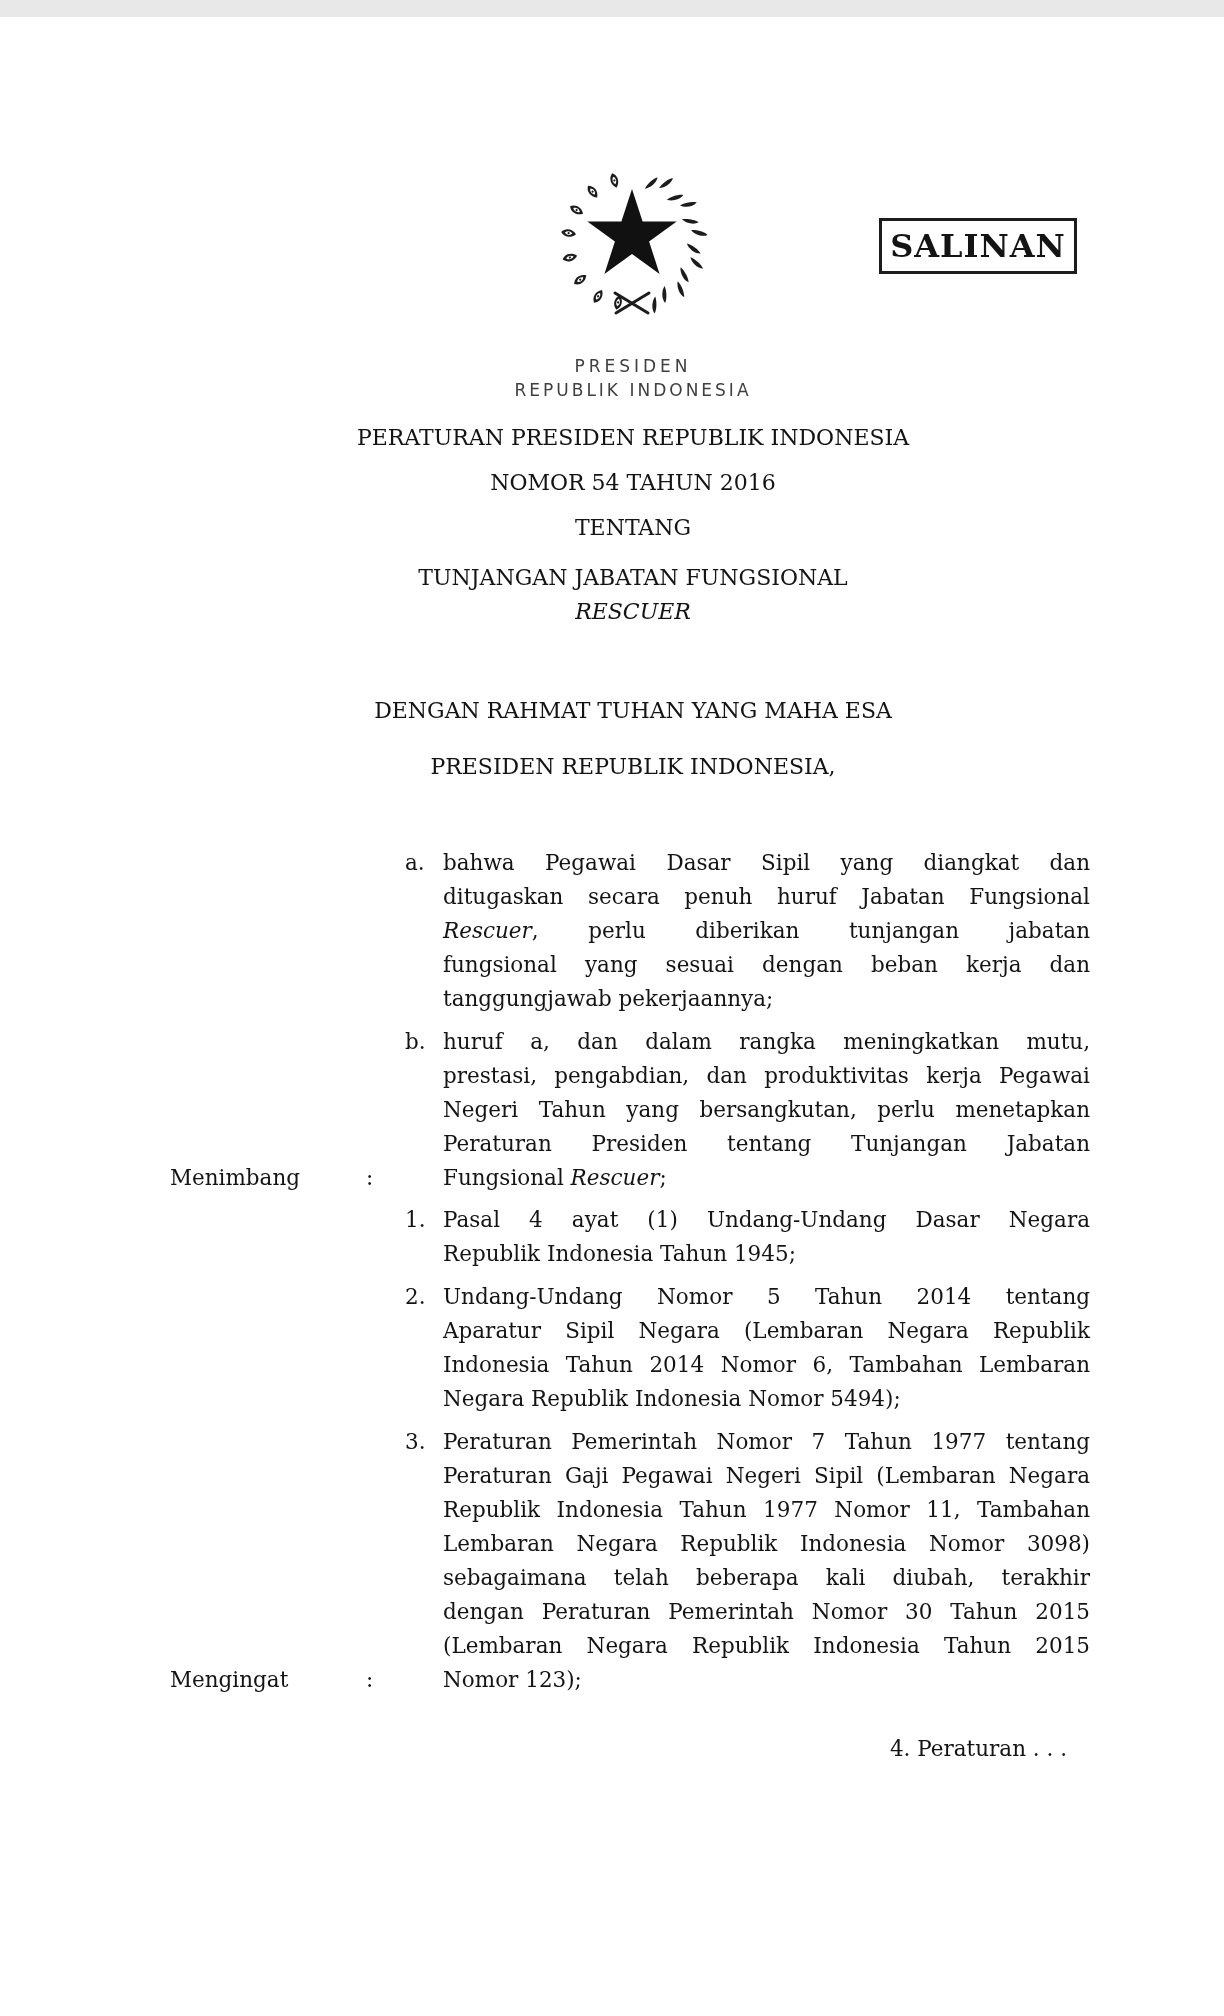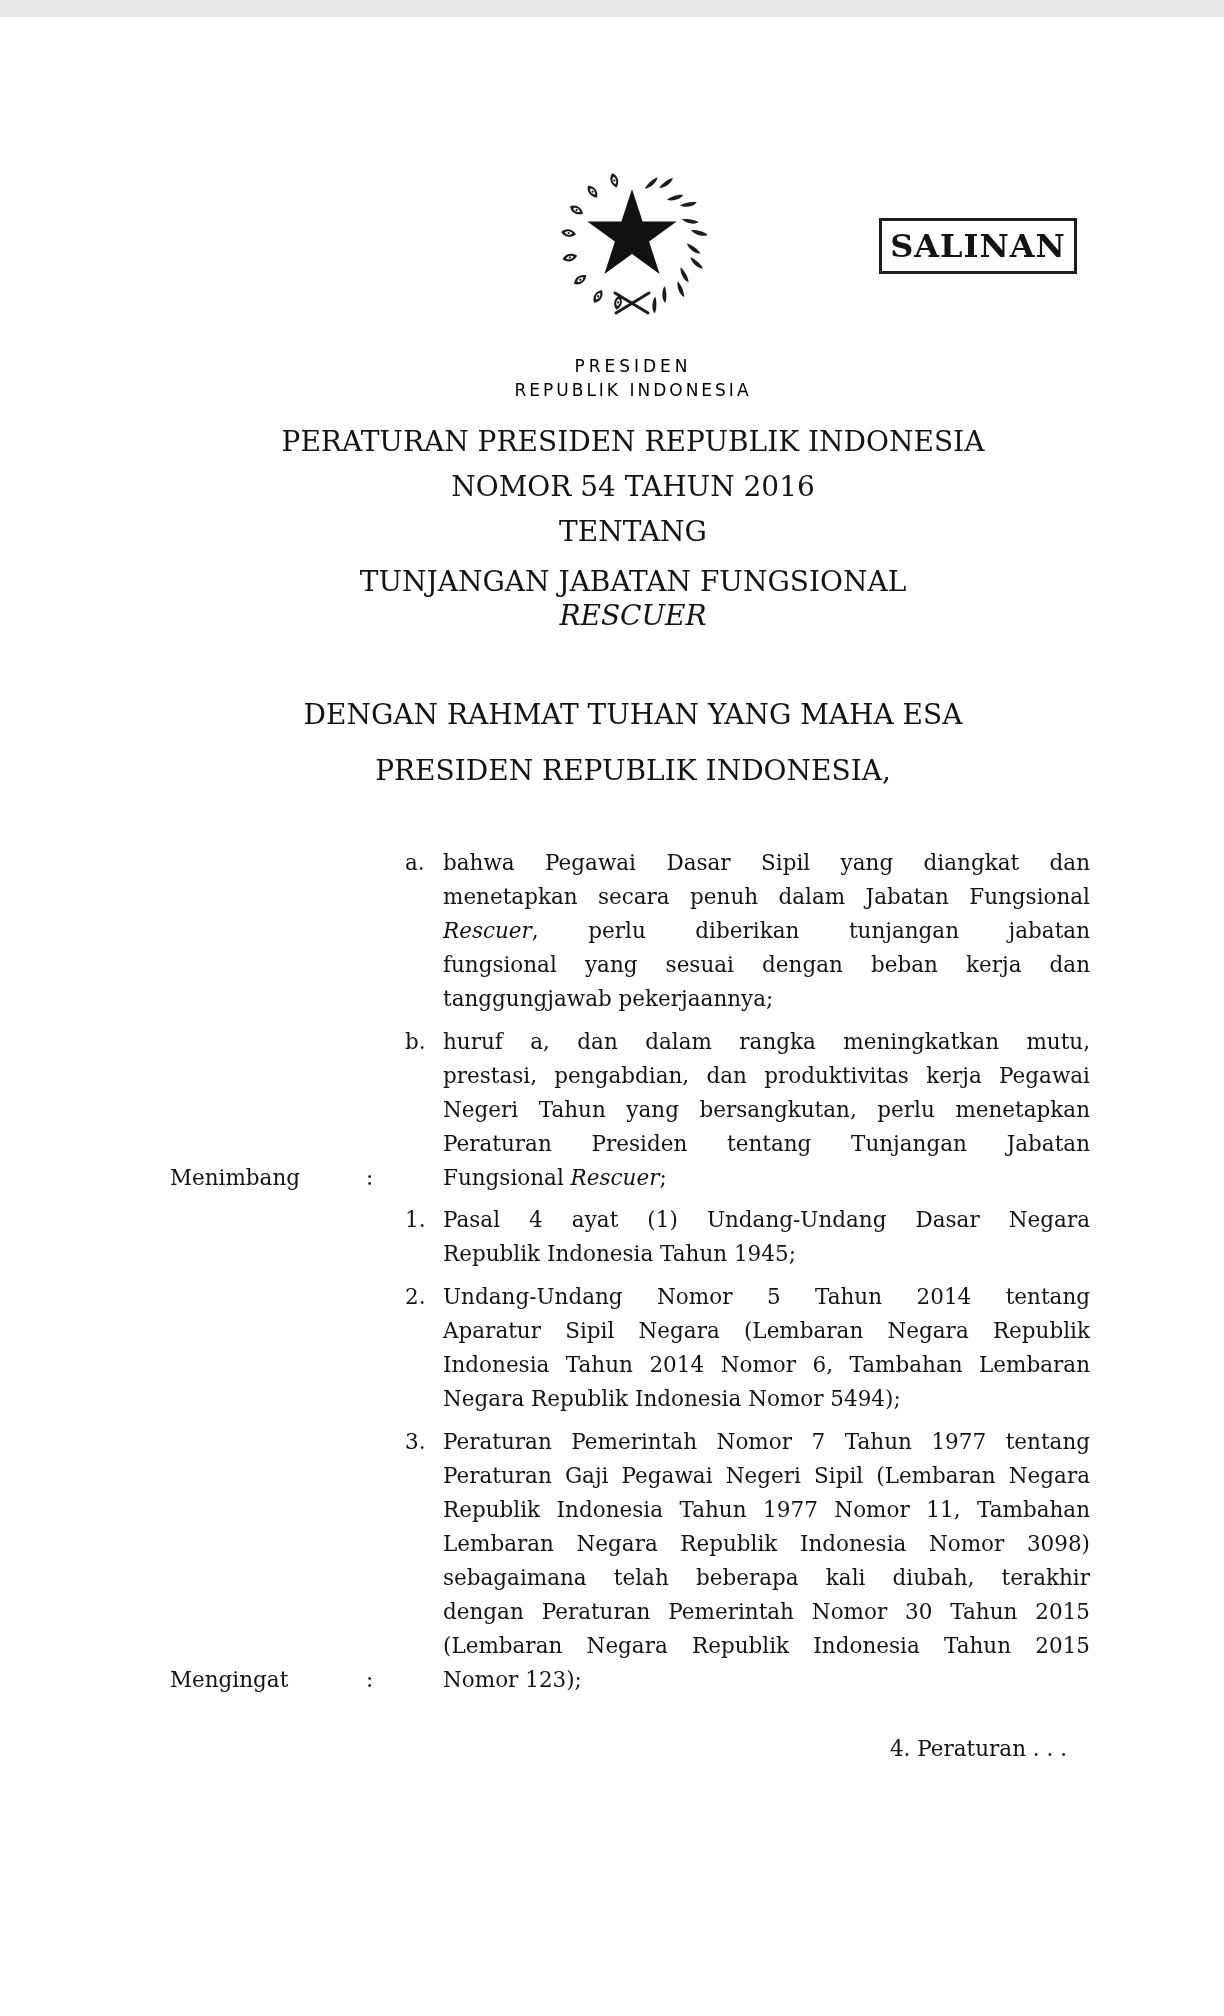--- a/index.html
+++ b/index.html
@@ -20,27 +20,27 @@
   .stamp {
     position:absolute; left:879px; top:201px; width:198px; height:56px;
     border:3px solid #1c1c1c; box-sizing:border-box;
     display:flex; align-items:center; justify-content:center;
     font-weight:bold; font-size:32px; letter-spacing:1px;
   }
 
   
   .center-line {
     position:absolute; left:633px; transform:translateX(-50%);
-    white-space:nowrap; font-size:28px;
+    white-space:nowrap; font-size:22px;
   }
   .letterhead-line {
     position:absolute; left:633px; transform:translateX(-50%);
     white-space:nowrap;
     font-family:"DejaVu Sans","Liberation Sans",sans-serif;
-    font-size:17px; color:#000000; font-weight:400;
+    font-size:17px; color:#404040; font-weight:400;
   }
   #lh1 { top:339px; letter-spacing:4px; }
   #lh2 { top:363px; letter-spacing:3px; }
 
   #title1 { top:408px; }
   #title2 { top:453px; }
   #title3 { top:498px; }
   #title4 { top:548px; }
   #title5 { top:582px; }
   #invocation { top:681px; }
@@ -137,21 +137,21 @@
   <div class="clauses">
 
     <div class="section">
       <div class="sec-label">Menimbang</div>
       <div class="sec-colon">:</div>
       <div class="sec-items">
         <div class="item">
           <div class="item-marker">a.</div>
           <div class="item-body">
               <div class="jline">bahwa Pegawai Dasar Sipil yang diangkat dan</div>
-              <div class="jline">menetapkan secara penuh dalam Jabatan Fungsional</div>
+              <div class="jline">ditugaskan secara penuh huruf Jabatan Fungsional</div>
               <div class="jline"><i>Rescuer</i>, perlu diberikan tunjangan jabatan</div>
               <div class="jline">fungsional yang sesuai dengan beban kerja dan</div>
               <div class="jline last">tanggungjawab pekerjaannya;</div>
             </div>
         </div>
         <div class="item">
           <div class="item-marker">b.</div>
           <div class="item-body">
               <div class="jline">huruf a, dan dalam rangka meningkatkan mutu,</div>
               <div class="jline">prestasi, pengabdian, dan produktivitas kerja Pegawai</div>

